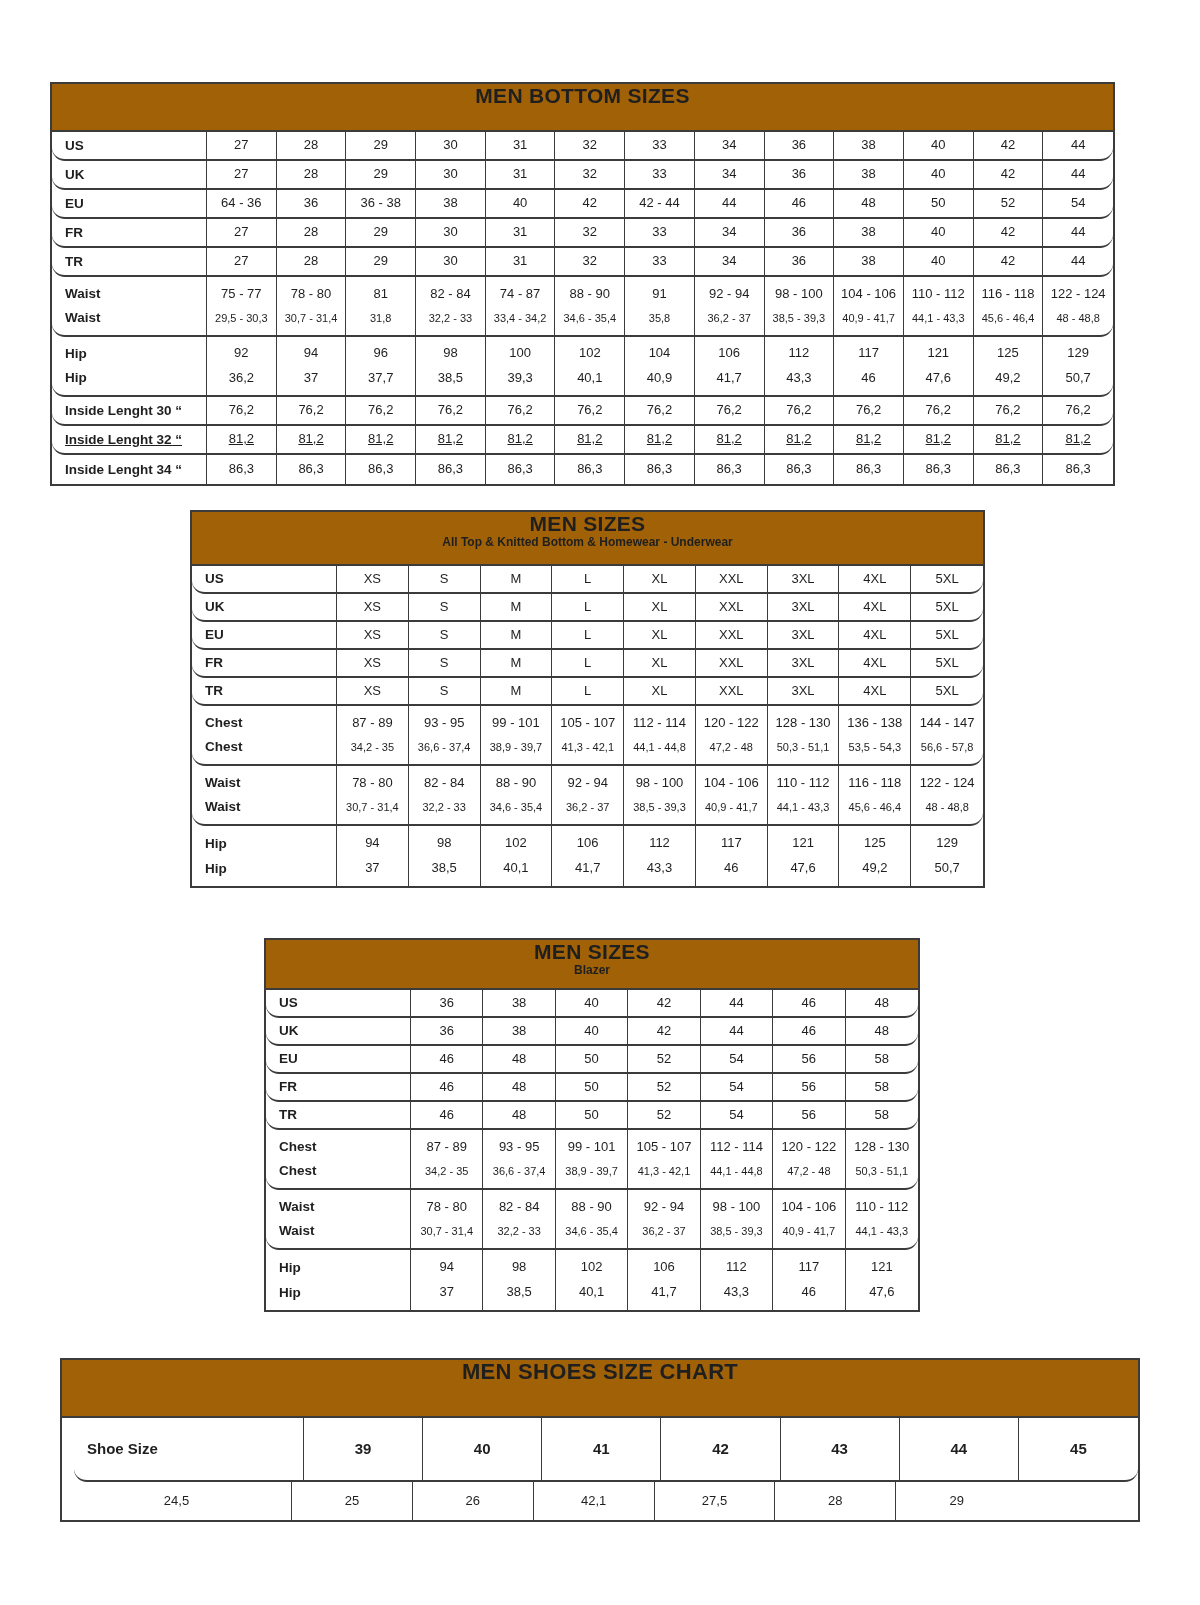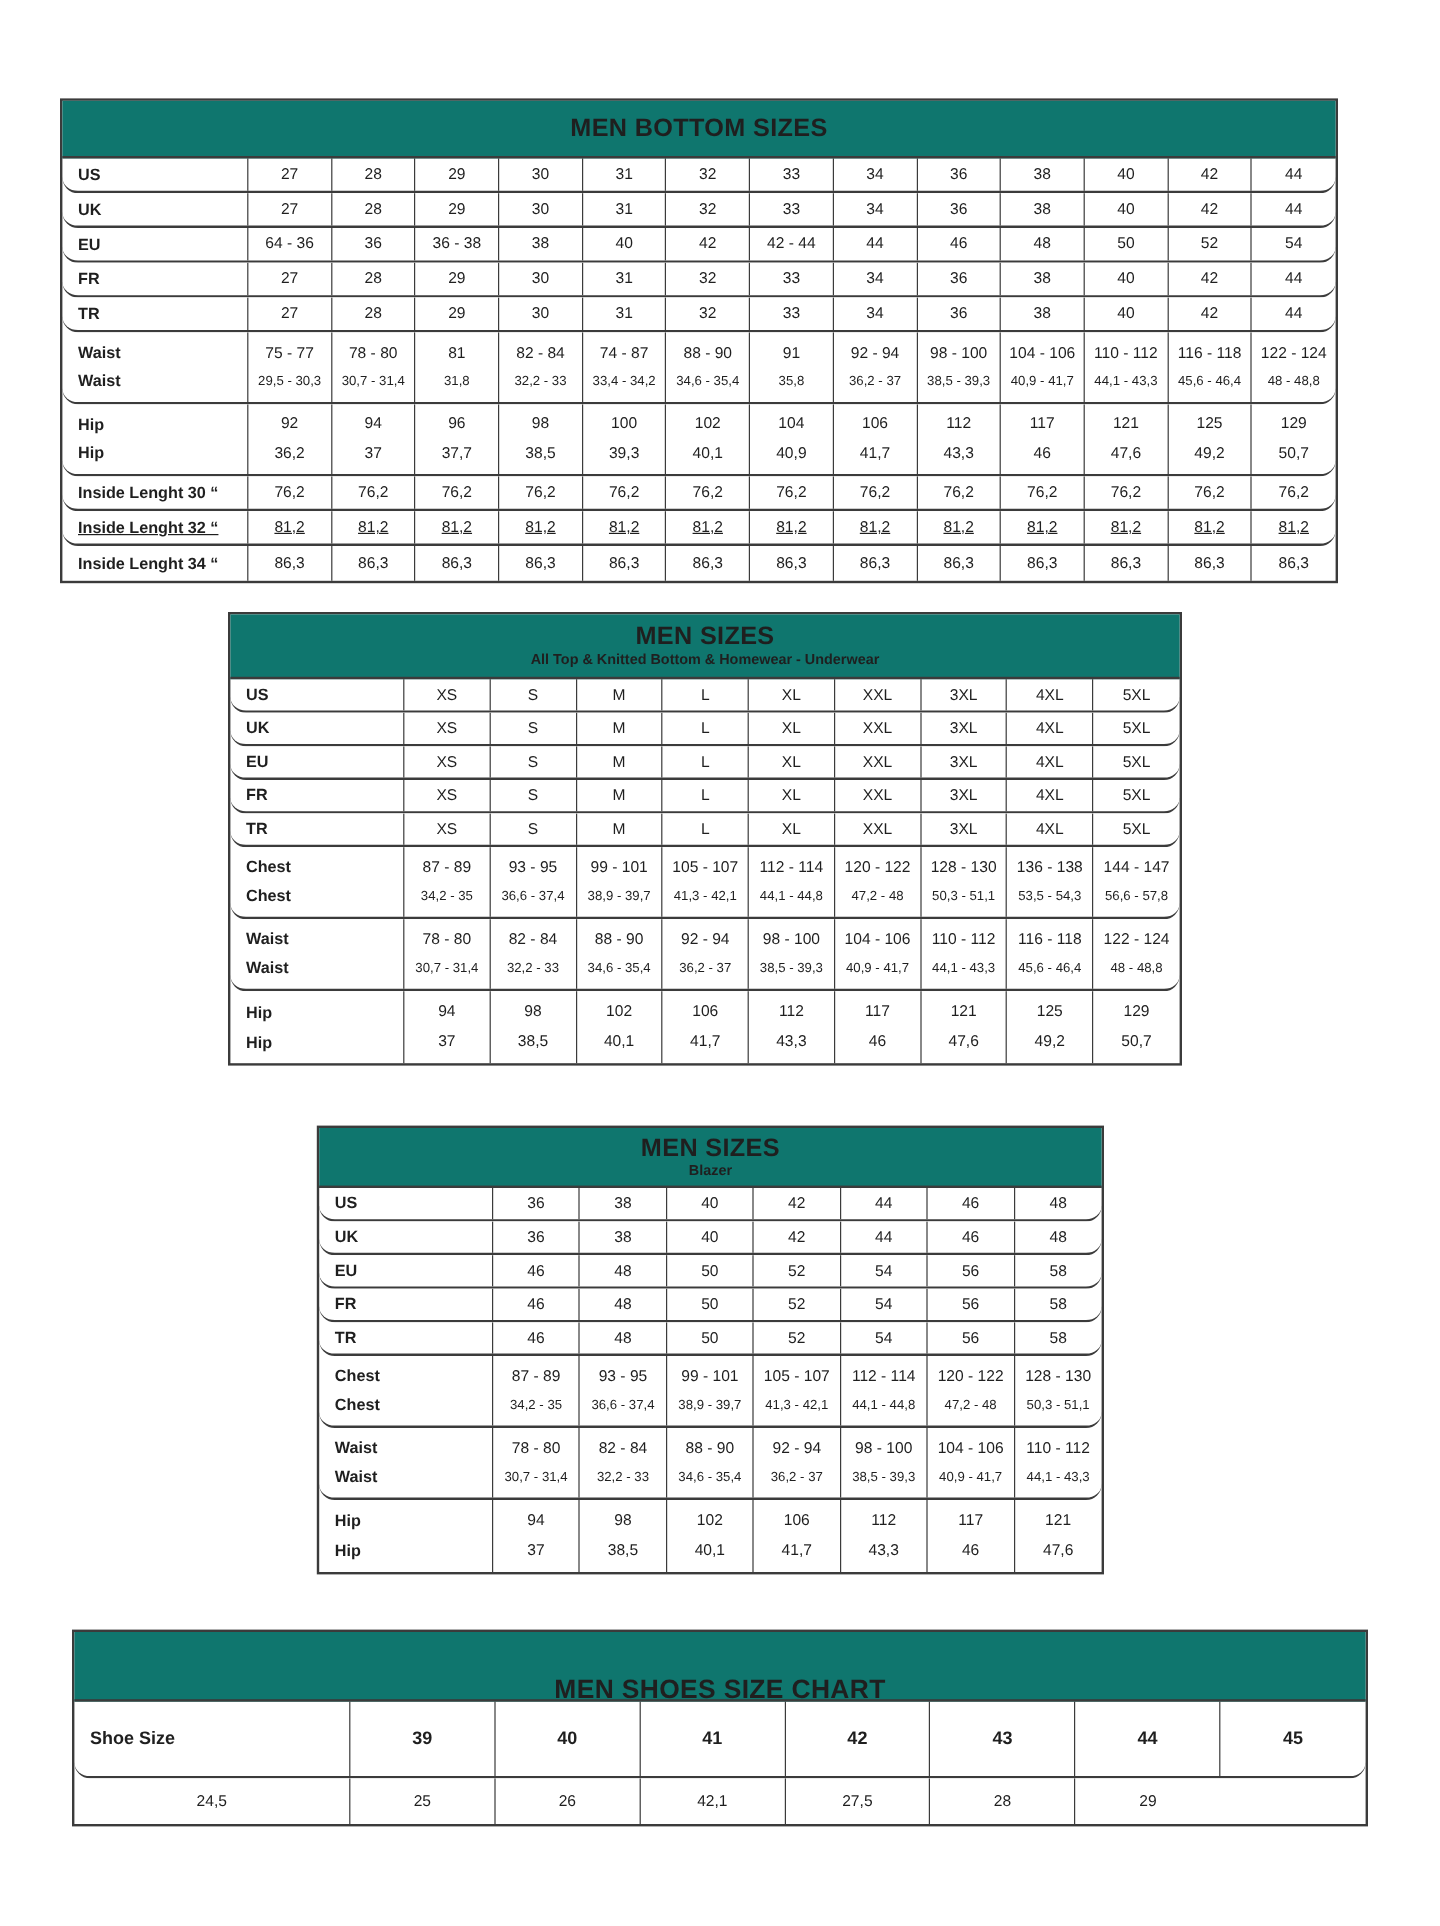--- a/index.html
+++ b/index.html
@@ -5,22 +5,22 @@
   html,body{margin:0;padding:0;background:#ffffff;}
   .page{
     position:relative;width:1200px;height:1605px;background:#ffffff;
     font-family:"Liberation Sans",sans-serif;color:#1f1f1f;overflow:hidden;
   }
   .tbl{
     position:absolute;box-sizing:border-box;background:#fff;
     border:2px solid #3b3b3b;
   }
   .tbl-header{
-    background:#0f766e;border-bottom:2px solid #3b3b3b;
-    display:flex;flex-direction:column;align-items:center;justify-content:center;
+    background:#a16207;border-bottom:2px solid #3b3b3b;
+    display:flex;flex-direction:column;align-items:center;
     box-sizing:border-box;
   }
   .tbl-title{font-weight:bold;font-size:21px;letter-spacing:.3px;line-height:1.1;}
   .tbl-subtitle{font-weight:bold;font-size:12px;line-height:1.2;}
   .trow{
     display:grid;border-bottom:2px solid #3b3b3b;box-sizing:border-box;border-radius:13px;
   }
   .trow:last-child{border-bottom:none;}
   .tcell{
     border-right:1px solid #3b3b3b;box-sizing:border-box;
@@ -48,21 +48,21 @@
 
   
   .t3{left:264px;top:938px;width:656px;--label-w:145px;}
   .t3 .tbl-header{height:50px;}
   .t3 .row-single{height:28px;}
   .t3 .row-double{height:60px;}
 
   
   .t4{left:60px;top:1358px;width:1080px;--label-w:230px;}
   .t4 .tbl-header{height:58px;}
-  .t4 .tbl-title{font-size:22px;margin-top:40px;}
+  .t4 .tbl-title{font-size:22px;}
   .t4 .lbl{font-size:15px;}
   .t4 .trow:nth-of-type(2){height:64px;}
   .t4 .trow:nth-of-type(3){height:38px;}
 </style>
 </head>
 <body>
 
 <div class="page">
   <section class="tbl t1">
       <div class="tbl-header">
@@ -1064,21 +1064,21 @@
         <div class="tcell">
           <span class="vline">121</span>
           <span class="vline">47,6</span>
         </div>
       </div>
     </section>
   <section class="tbl t4">
       <div class="tbl-header">
         <div class="tbl-title">MEN SHOES SIZE CHART</div>
       </div>
-      <div class="trow row-single" style="grid-template-columns: var(--label-w) repeat(7, 1fr);">
+      <div class="trow row-single" style="grid-template-columns: var(--label-w) repeat(7, 1fr); margin-left: 12px;">
         <div class="tcell label-cell">
           <span class="lbl">Shoe Size</span>
         </div>
         <div class="tcell">
           <span class="vline boldval">39</span>
         </div>
         <div class="tcell">
           <span class="vline boldval">40</span>
         </div>
         <div class="tcell">

